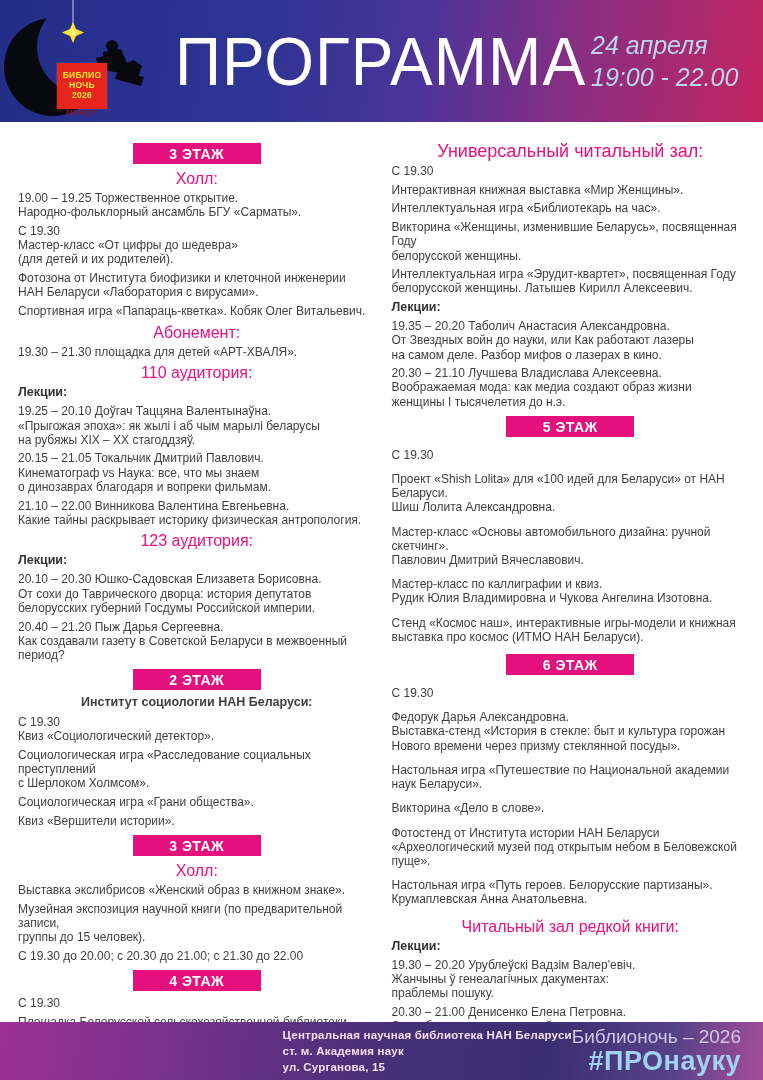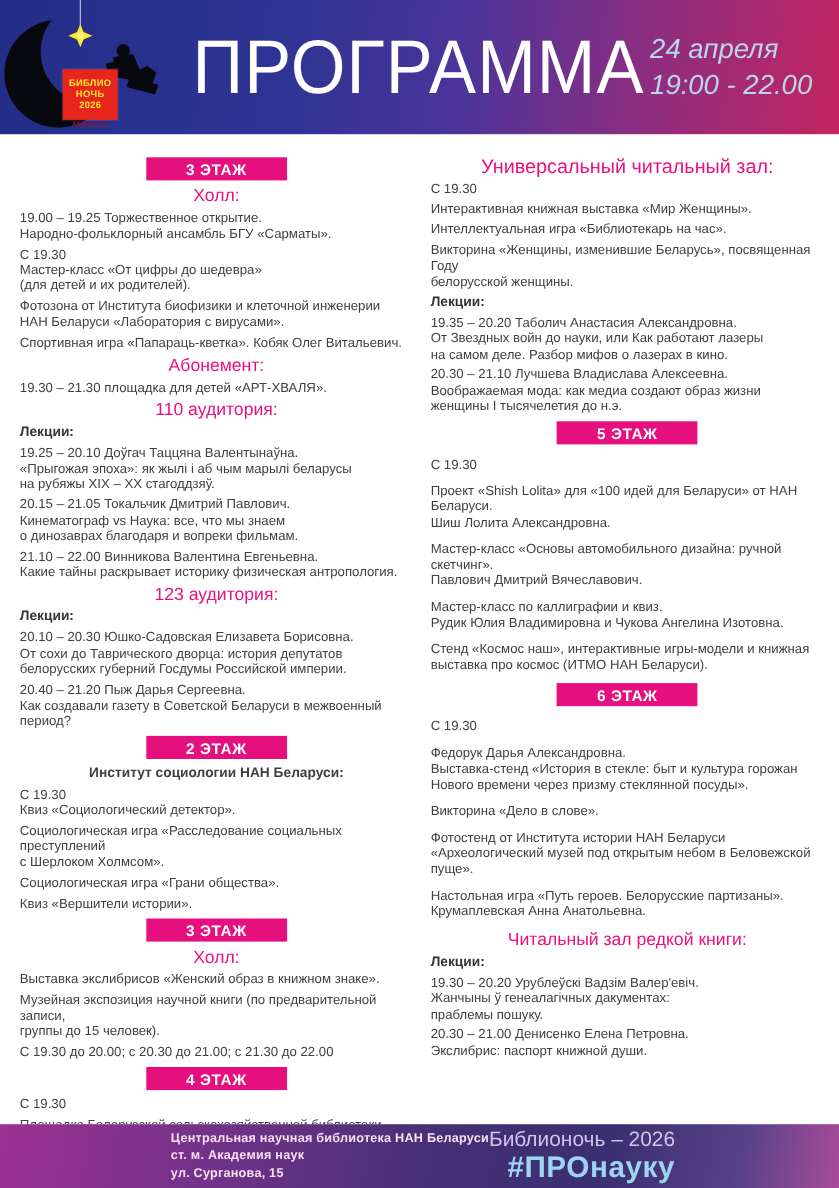--- a/index.html
+++ b/index.html
@@ -61,21 +61,21 @@
     font-size: 12px; line-height: 14.2px; margin: 0 0 4.5px;
     white-space: pre-line; color: #3f3f3f;
   }
   .item.g { margin-bottom: 10px; }
   .spacer-sm { height: 6px; }
 
   
   .footer {
     position: absolute; left: 0; bottom: 0; width: 763px; height: 58px;
     background: linear-gradient(100deg, #9c3192 0%, #713289 26%, #443075 52%, #3a2f70 72%, #584288 88%, #a84c9a 100%);
-    display: flex; align-items: center; justify-content: center;
+    display: flex; align-items: center; justify-content: flex-end;
     padding: 0 22px 0 28px;
   }
   .footer-address {
     color: #f7dff2; font-size: 11.5px; font-weight: bold;
     line-height: 1.4; white-space: pre-line; letter-spacing: .2px;
   }
   .footer-brand { text-align: right; line-height: 1; }
   .footer-event { color: #cfc6ea; font-size: 19px; font-weight: 300; margin-bottom: 2px; }
   .footer-hashtag { color: #9fd3f2; font-size: 27px; font-weight: bold; letter-spacing: .5px; }
 </style>
@@ -178,20 +178,22 @@
 
     </div>
 
     <div class="col">
       <h3 class="pink big">Универсальный читальный зал:</h3>
       <p class="item">С 19.30</p>
       <p class="item">Интерактивная книжная выставка «Мир Женщины».</p>
       <p class="item">Интеллектуальная игра «Библиотекарь на час».</p>
       <p class="item">Викторина «Женщины, изменившие Беларусь», посвященная Году
 белорусской женщины.</p>
+      <p class="item">Интеллектуальная игра «Эрудит-квартет», посвященная Году
+белорусской женщины. Латышев Кирилл Алексеевич.</p>
       <p class="label">Лекции:</p>
       <p class="item">19.35 – 20.20 Таболич Анастасия Александровна.
 От Звездных войн до науки, или Как работают лазеры
 на самом деле. Разбор мифов о лазерах в кино.</p>
       <p class="item">20.30 – 21.10 Лучшева Владислава Алексеевна.
 Воображаемая мода: как медиа создают образ жизни
 женщины I тысячелетия до н.э.</p>
 
       <div class="banner">5 ЭТАЖ</div>
       <div class="spacer-sm"></div>
@@ -204,20 +206,22 @@
 Рудик Юлия Владимировна и Чукова Ангелина Изотовна.</p>
       <p class="item g">Стенд «Космос наш», интерактивные игры-модели и книжная
 выставка про космос (ИТМО НАН Беларуси).</p>
 
       <div class="banner">6 ЭТАЖ</div>
       <div class="spacer-sm"></div>
       <p class="item g">С 19.30</p>
       <p class="item g">Федорук Дарья Александровна.
 Выставка-стенд «История в стекле: быт и культура горожан
 Нового времени через призму стеклянной посуды».</p>
+      <p class="item g">Настольная игра «Путешествие по Национальной академии
+наук Беларуси».</p>
       <p class="item g">Викторина «Дело в слове».</p>
       <p class="item g">Фотостенд от Института истории НАН Беларуси
 «Археологический музей под открытым небом в Беловежской пуще».</p>
       <p class="item g">Настольная игра «Путь героев. Белорусские партизаны».
 Крумаплевская Анна Анатольевна.</p>
 
       <h3 class="pink">Читальный зал редкой книги:</h3>
       <p class="label">Лекции:</p>
       <p class="item">19.30 – 20.20 Урублеўскі Вадзім Валер'евіч.
 Жанчыны ў генеалагічных дакументах:

